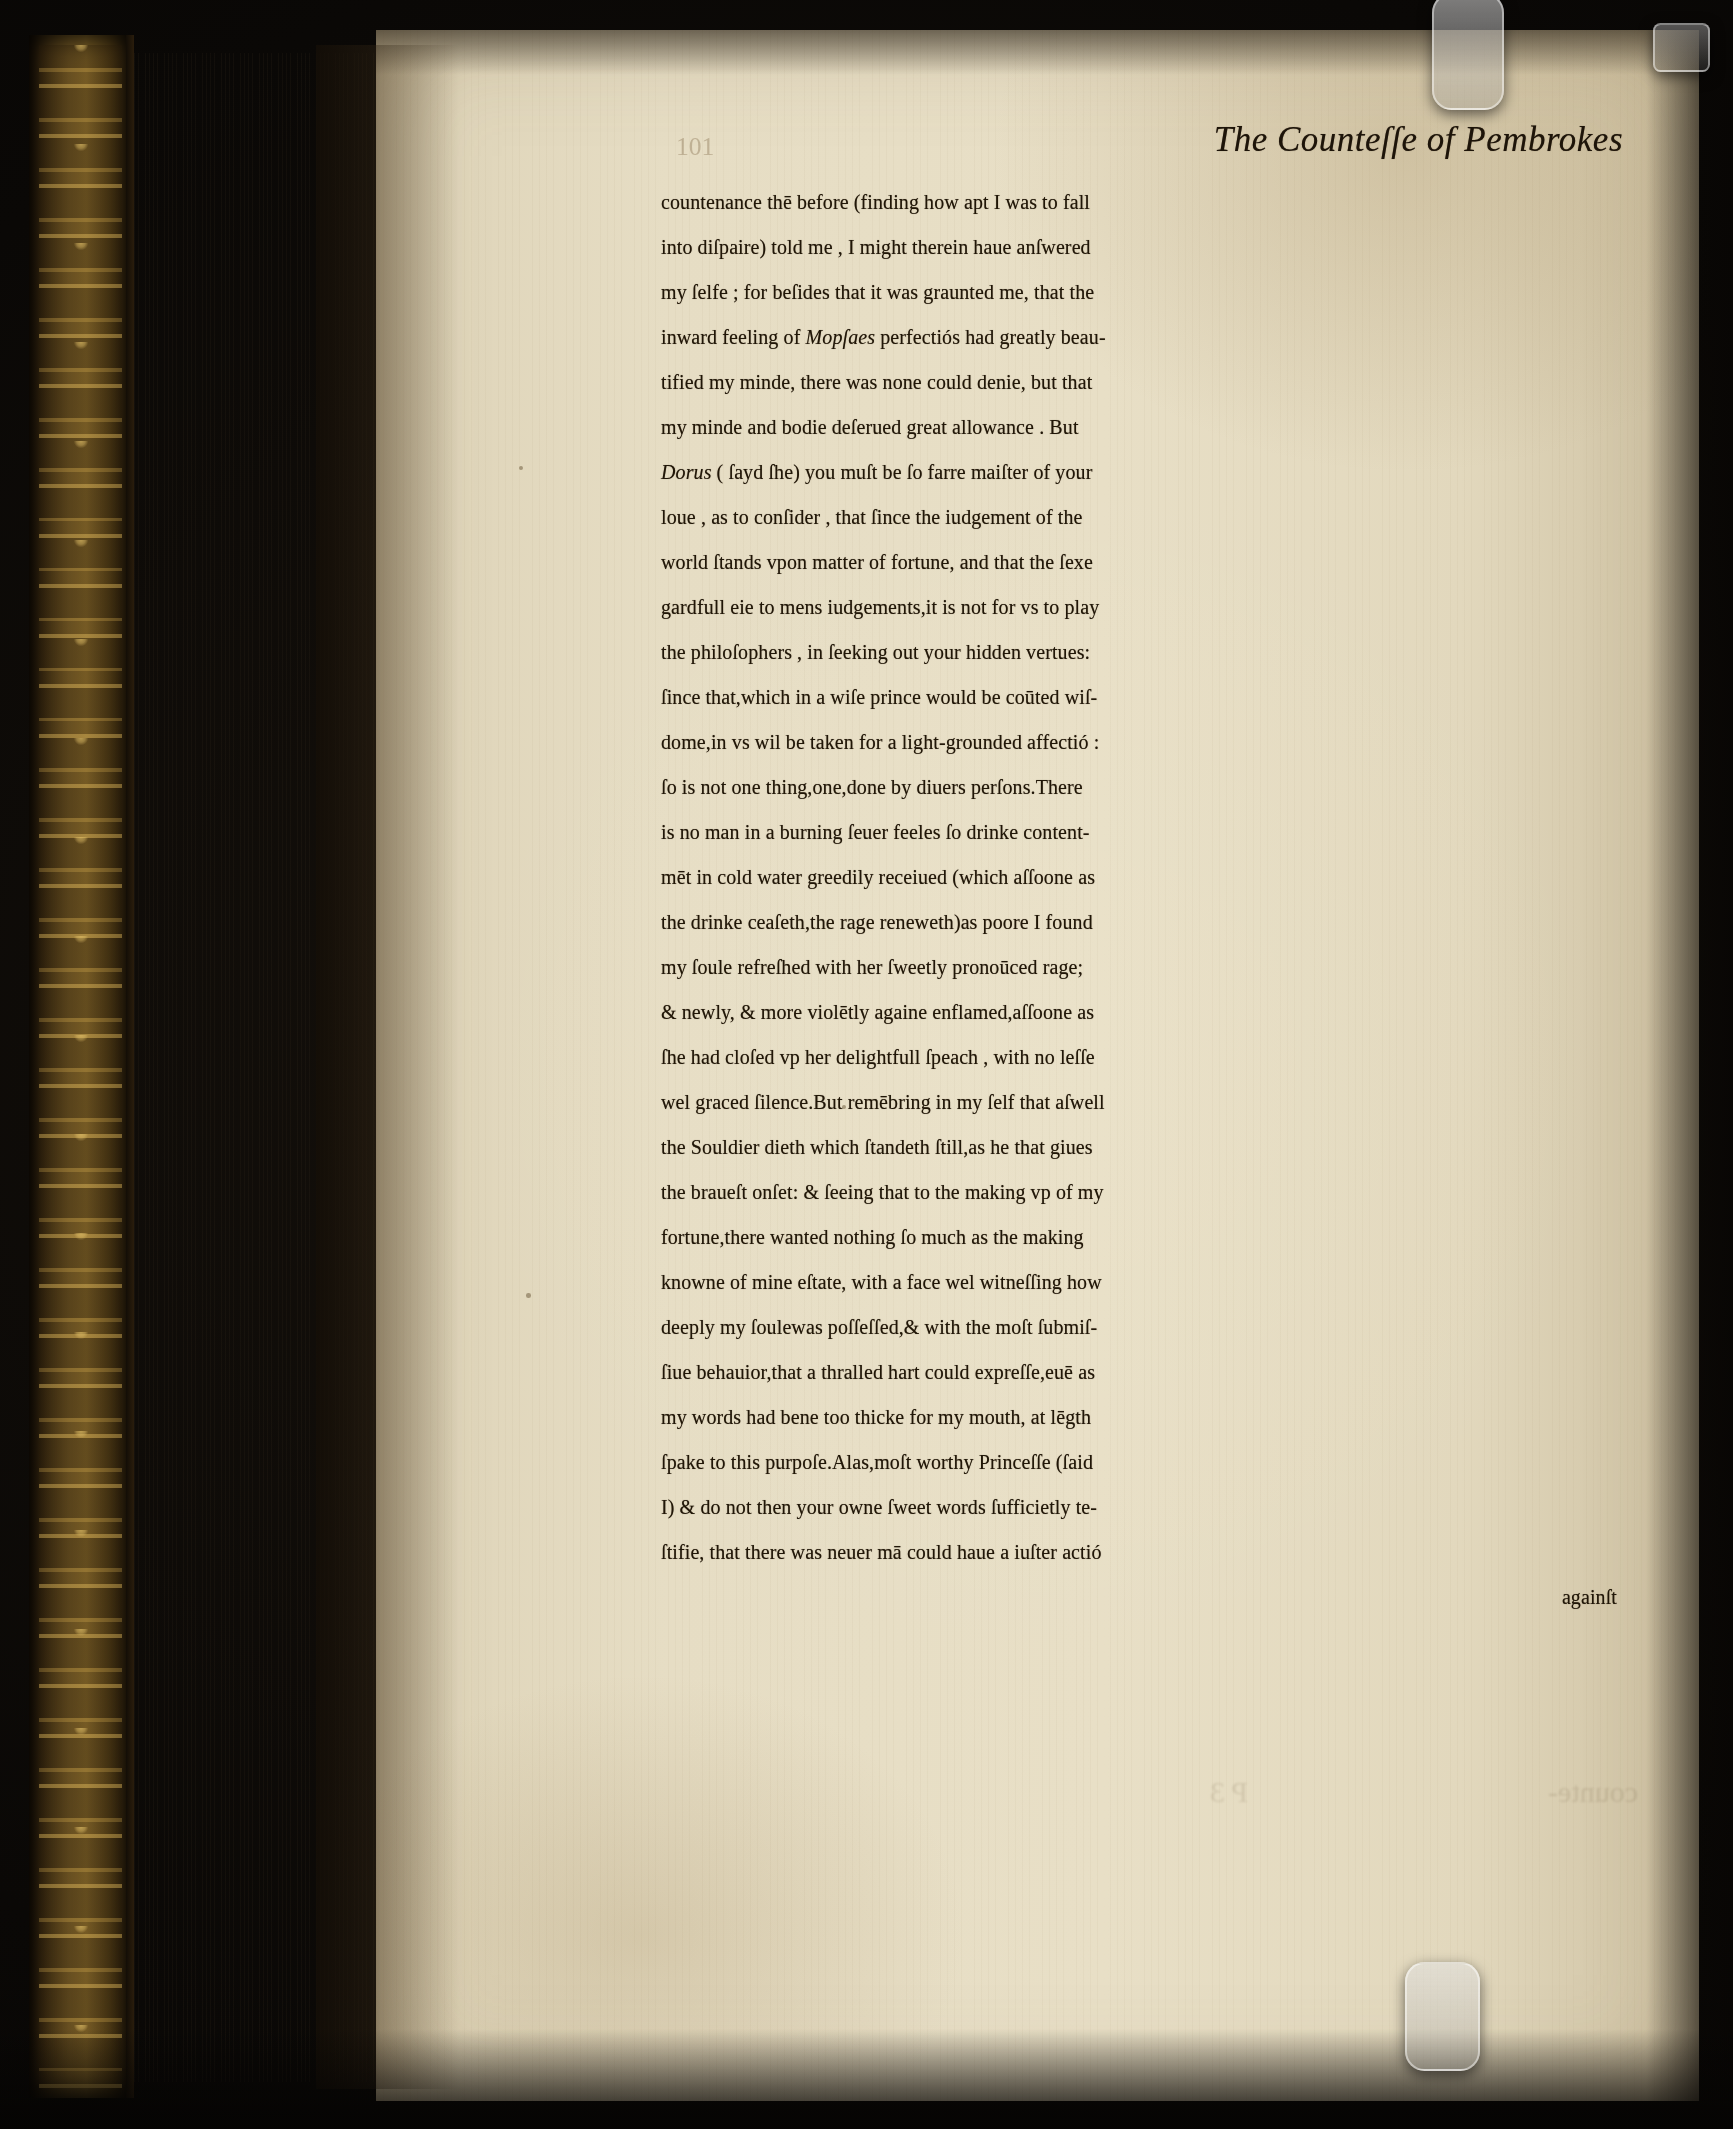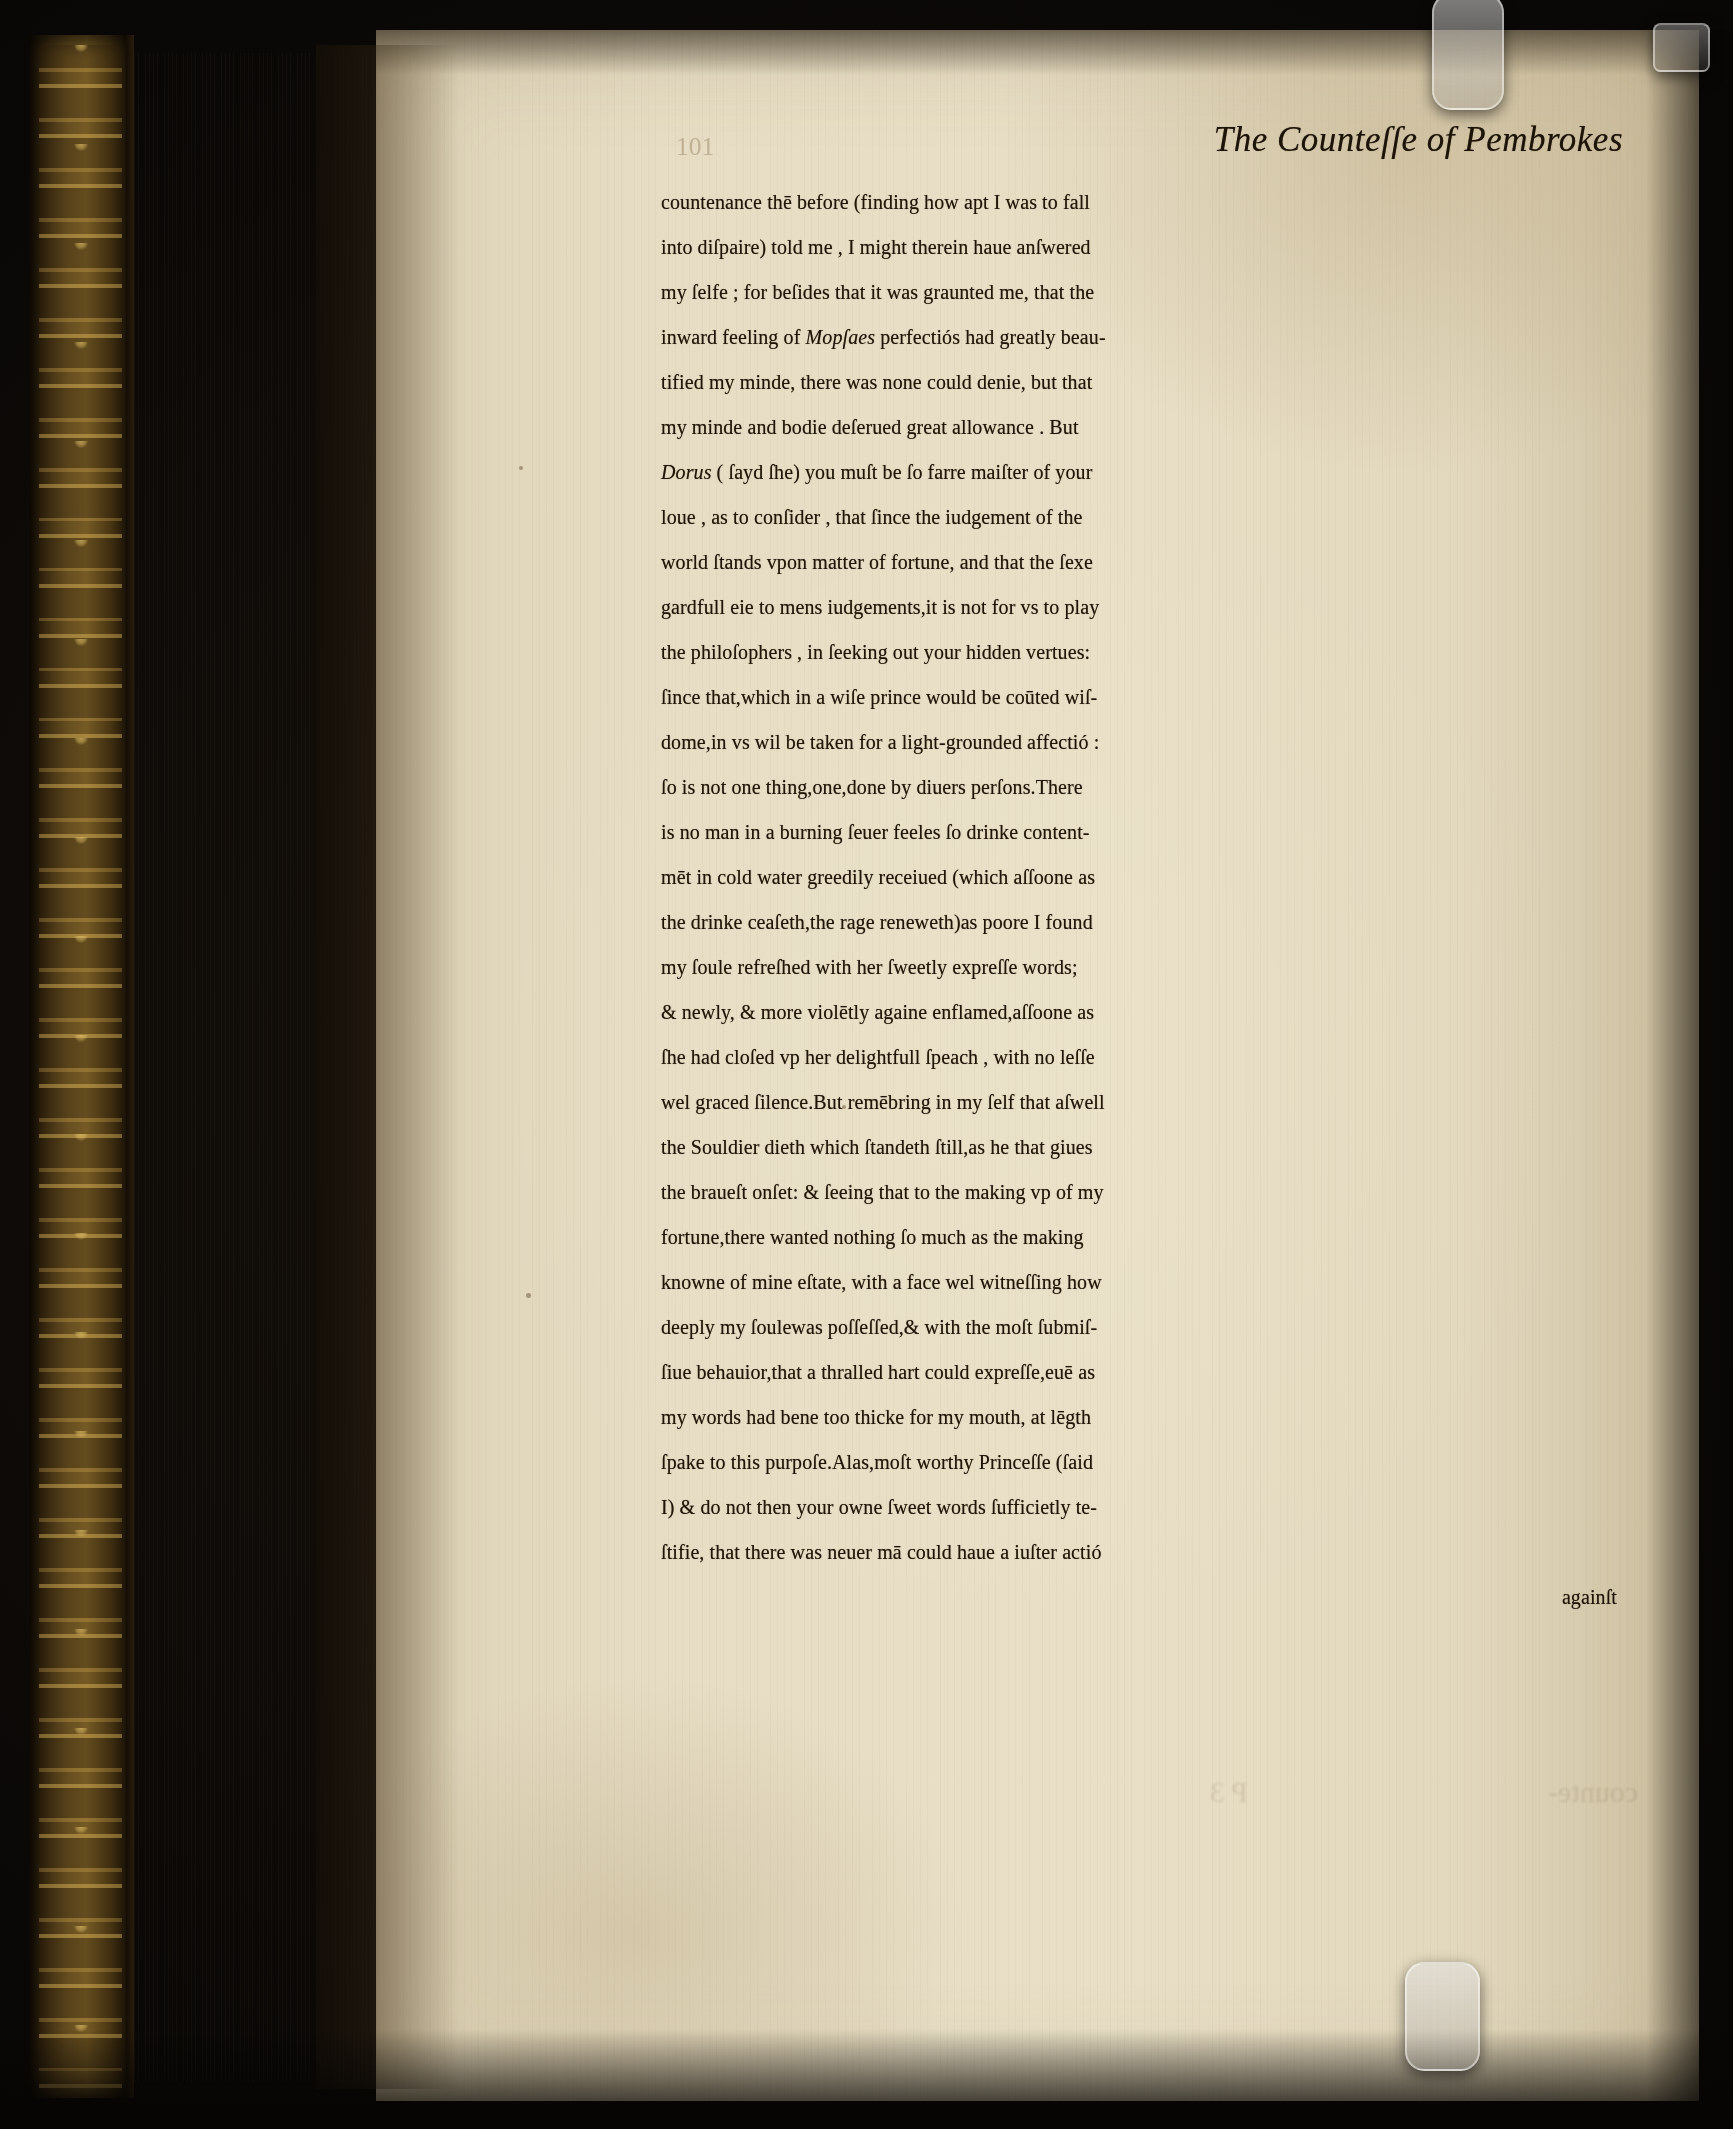--- a/index.html
+++ b/index.html
@@ -312,21 +312,21 @@
         <span class="ln">loue , as to conſider , that ſince the iudgement of the</span>
         <span class="ln">world ſtands vpon matter of fortune, and that the ſexe</span>
         <span class="ln">gardfull eie to mens iudgements,it is not for vs to play</span>
         <span class="ln">the philoſophers , in ſeeking out your hidden vertues:</span>
         <span class="ln">ſince that,which in a wiſe prince would be coūted wiſ-</span>
         <span class="ln">dome,in vs wil be taken for a light-grounded affectió :</span>
         <span class="ln">ſo is not one thing,one,done by diuers perſons.There</span>
         <span class="ln">is no man in a burning ſeuer feeles ſo drinke content-</span>
         <span class="ln">mēt in cold water greedily receiued (which aſſoone as</span>
         <span class="ln">the drinke ceaſeth,the rage reneweth)as poore I found</span>
-        <span class="ln">my ſoule refreſhed with her ſweetly expreſſe words;</span>
+        <span class="ln">my ſoule refreſhed with her ſweetly pronoūced rage;</span>
         <span class="ln">&amp; newly, &amp; more violētly againe enflamed,aſſoone as</span>
         <span class="ln">ſhe had cloſed vp her delightfull ſpeach , with no leſſe</span>
         <span class="ln">wel graced ſilence.But remēbring in my ſelf that aſwell</span>
         <span class="ln">the Souldier dieth which ſtandeth ſtill,as he that giues</span>
         <span class="ln">the braueſt onſet: &amp; ſeeing that to the making vp of my</span>
         <span class="ln">fortune,there wanted nothing ſo much as the making</span>
         <span class="ln">knowne of mine eſtate, with a face wel witneſſing how</span>
         <span class="ln">deeply my ſoulewas poſſeſſed,&amp; with the moſt ſubmiſ-</span>
         <span class="ln">ſiue behauior,that a thralled hart could expreſſe,euē as</span>
         <span class="ln">my words had bene too thicke for my mouth, at lēgth</span>

